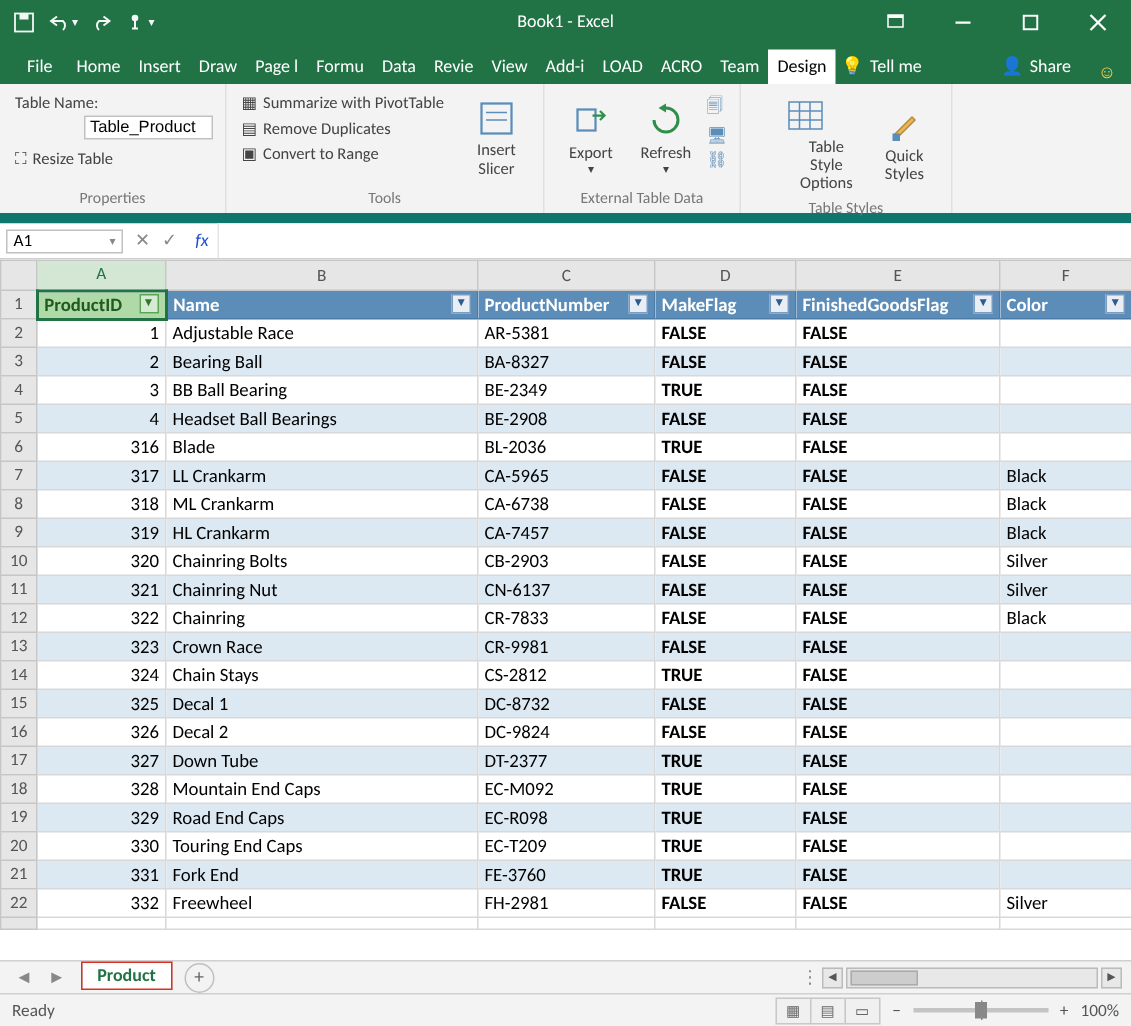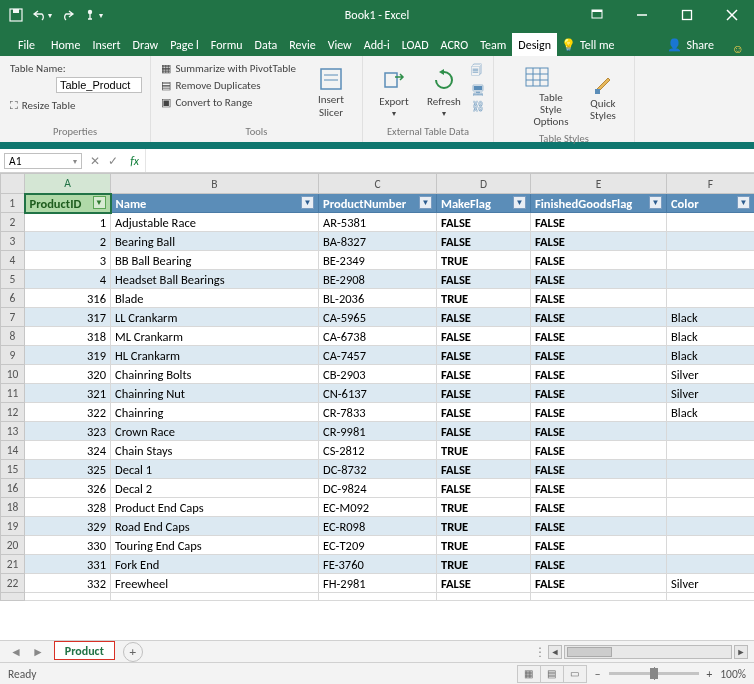--- a/index.html
+++ b/index.html
@@ -29,21 +29,21 @@
   .group-label { text-align: center; font-size: 10.5px; color: #777; padding: 2px 0 4px; }
   .rbtn { display:flex; align-items:center; gap:4px; padding:2px 2px; color:#444; }
   .big-btn { display:flex; flex-direction:column; align-items:center; justify-content:center; width:46px; padding:2px 2px; }
   .big-ico { width:30px;height:30px; display:flex;align-items:center;justify-content:center;}
   .input-tiny { width:86px; font-size:11px; border:1px solid #c0c0c0; padding:1px 3px; background:#fff;margin-left:48px;}
 
   
   .fx-row { display:flex; align-items:center; border-bottom:1px solid #d0d0d0; height:24px; background:#fff;}
   .name-box { width:78px; border:1px solid #c0c0c0; margin:2px 2px 2px 4px; display:flex;align-items:center; padding:0 4px; font-size:11.5px; background:#fff; justify-content:space-between;}
   .fx-btns { display:flex; gap:8px; padding:0 6px; color:#888;}
-  .fx-label { font-style:italic; padding:0 6px; color:#15803d;}
+  .fx-label { font-style:italic; padding:0 6px; color:#1d4ed8;}
   .fx-input { flex:1; border:none; border-left:1px solid #e5e5e5; height:100%; padding:0 6px; font-size:12px;}
 
   
   .grid-wrap { flex:1; overflow:hidden; position:relative; display:flex; flex-direction:column;}
   .grid-scroll { flex:1; overflow:hidden;}
   table.grid { border-collapse:collapse; table-layout:fixed; width:100%; }
   .col-head th { background:#e6e6e6; border:1px solid #c6c6c6; font-weight:400; color:#555; font-size:11.5px; height:20px; text-align:center;}
   .col-head th.sel { background:#d4e6d4; color:#217346;}
   .corner { width:24px; background:#e6e6e6; }
   .row-head { background:#e6e6e6; border:1px solid #c6c6c6; text-align:center; color:#555; font-size:11.5px; width:24px; height:19px;}
@@ -431,24 +431,33 @@
           </tr>
           <tr>
             <td class="row-head">16</td>
             <td class="cell num">326</td>
             <td class="cell ">Decal 2</td>
             <td class="cell ">DC-9824</td>
             <td class="cell ctr">FALSE</td>
             <td class="cell ctr">FALSE</td>
             <td class="cell "></td>
           </tr>
+          <tr class="band">
+            <td class="row-head">17</td>
+            <td class="cell num">327</td>
+            <td class="cell ">Down Tube</td>
+            <td class="cell ">DT-2377</td>
+            <td class="cell ctr">TRUE</td>
+            <td class="cell ctr">FALSE</td>
+            <td class="cell "></td>
+          </tr>
           <tr>
             <td class="row-head">18</td>
             <td class="cell num">328</td>
-            <td class="cell ">Product End Caps</td>
+            <td class="cell ">Mountain End Caps</td>
             <td class="cell ">EC-M092</td>
             <td class="cell ctr">TRUE</td>
             <td class="cell ctr">FALSE</td>
             <td class="cell "></td>
           </tr>
           <tr class="band">
             <td class="row-head">19</td>
             <td class="cell num">329</td>
             <td class="cell ">Road End Caps</td>
             <td class="cell ">EC-R098</td>

